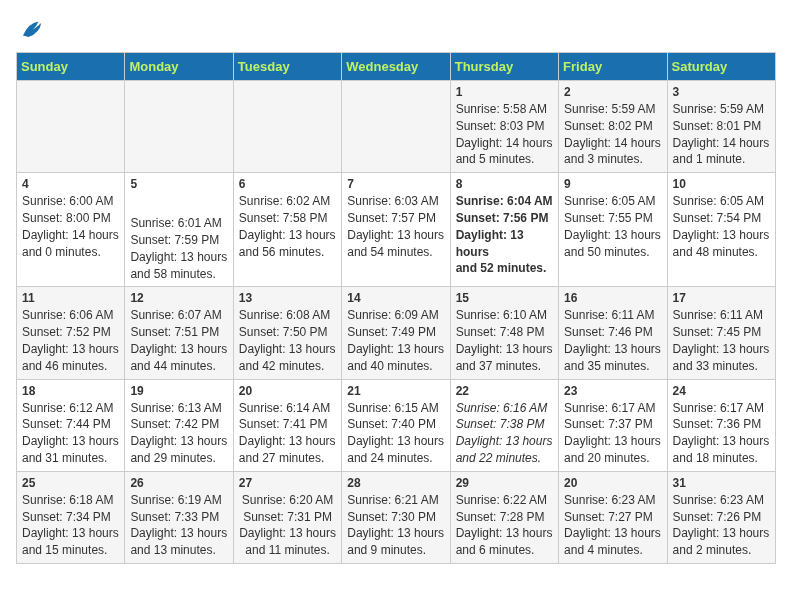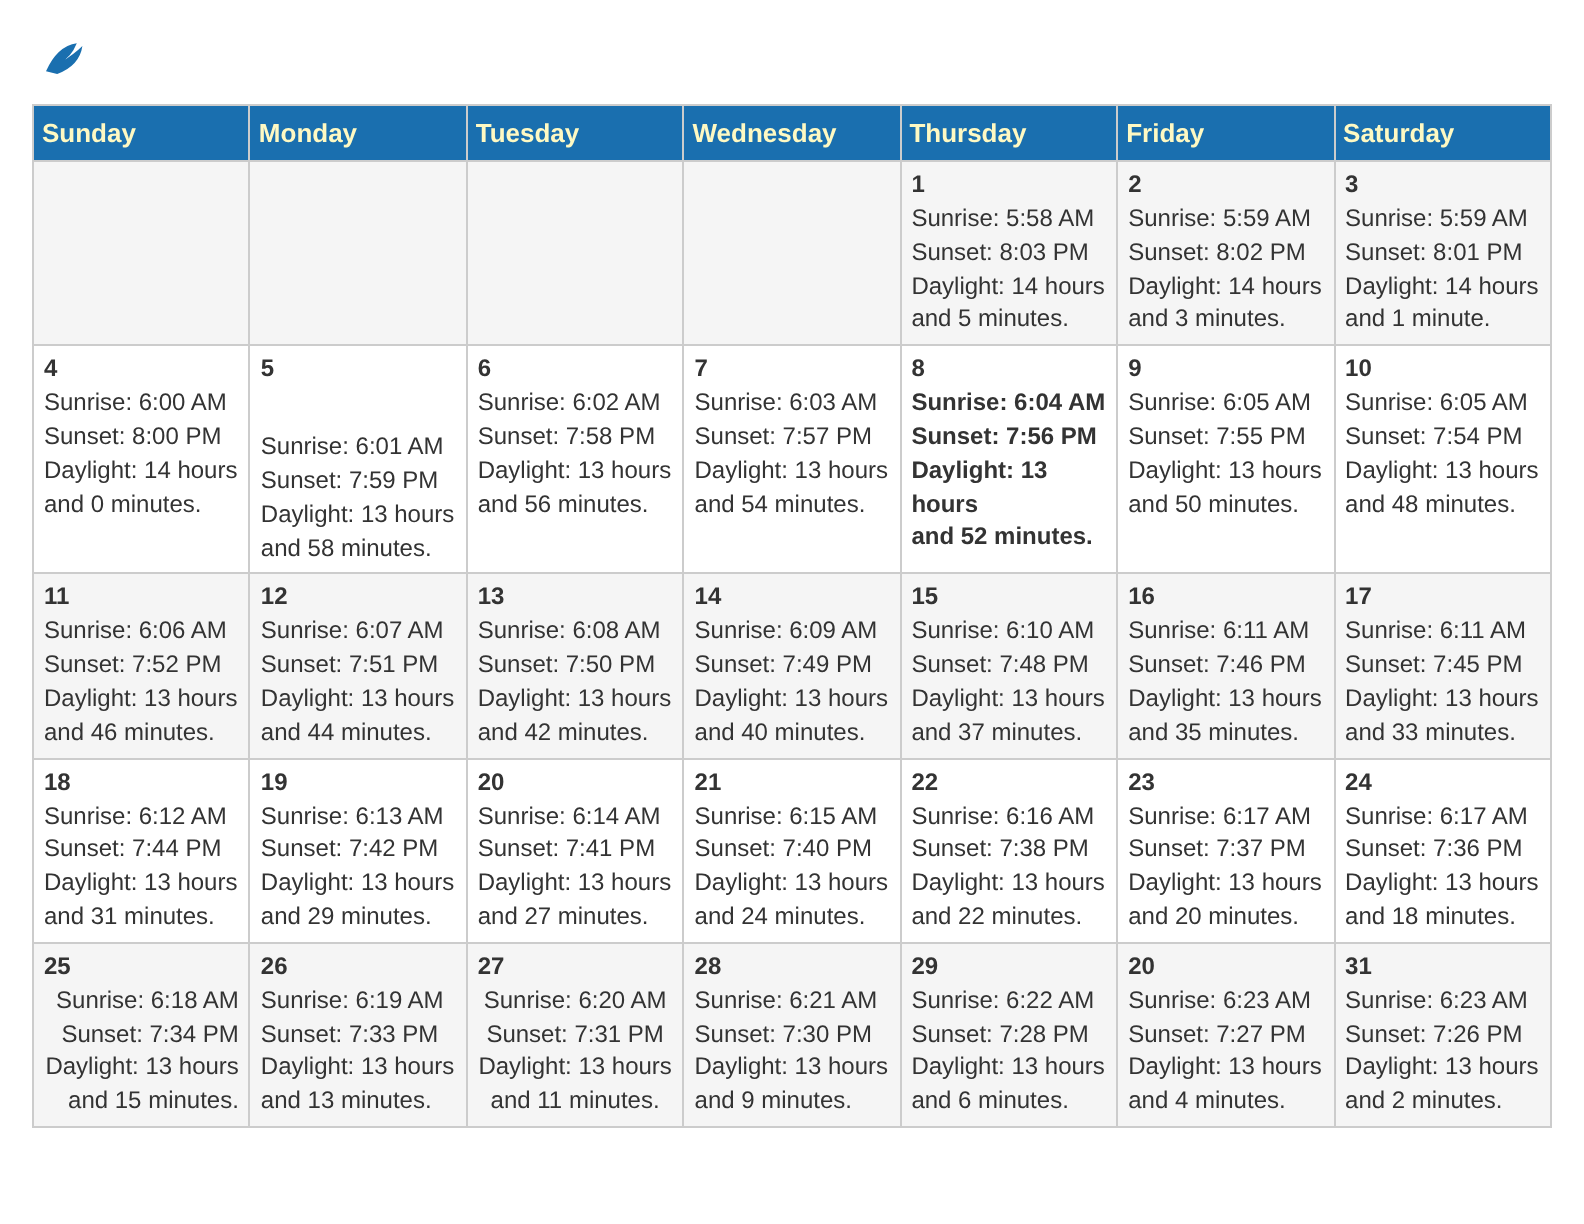--- a/index.html
+++ b/index.html
@@ -38,21 +38,21 @@
       font-size: 16px;
       color: #555;
     }
     .calendar {
       width: 100%;
       border-collapse: collapse;
       border: 1px solid #ccc;
     }
     .calendar th {
       background-color: #1a6faf;
-      color: #fef9c3;
+      color: #bef264;
       font-size: 13px;
       font-weight: bold;
       padding: 6px 4px;
       text-align: left;
       border: 1px solid #ccc;
     }
     .calendar td {
       vertical-align: top;
       padding: 4px 5px;
       font-size: 10.5px;
@@ -268,21 +268,21 @@
         </td>
         <td>
           <span class="day-num">21</span>
           <div class="day-info" style="white-space: pre-line;">Sunrise: 6:15 AM
 Sunset: 7:40 PM
 Daylight: 13 hours
 and 24 minutes.</div>
         </td>
         <td>
           <span class="day-num">22</span>
-          <div class="day-info" style="white-space: pre-line;">Sunrise: 6:16 AM
+          <div class="day-info" style="white-space: pre-line; font-style: italic;">Sunrise: 6:16 AM
 Sunset: 7:38 PM
 Daylight: 13 hours
 and 22 minutes.</div>
         </td>
         <td>
           <span class="day-num">23</span>
           <div class="day-info" style="white-space: pre-line;">Sunrise: 6:17 AM
 Sunset: 7:37 PM
 Daylight: 13 hours
 and 20 minutes.</div>
@@ -291,21 +291,21 @@
           <span class="day-num">24</span>
           <div class="day-info" style="white-space: pre-line;">Sunrise: 6:17 AM
 Sunset: 7:36 PM
 Daylight: 13 hours
 and 18 minutes.</div>
         </td>
       </tr>
       <tr>
         <td>
           <span class="day-num">25</span>
-          <div class="day-info" style="white-space: pre-line; text-align: right;">Sunrise: 6:18 AM
+          <div class="day-info" style="white-space: pre-line;">Sunrise: 6:18 AM
 Sunset: 7:34 PM
 Daylight: 13 hours
 and 15 minutes.</div>
         </td>
         <td>
           <span class="day-num">26</span>
           <div class="day-info" style="white-space: pre-line;">Sunrise: 6:19 AM
 Sunset: 7:33 PM
 Daylight: 13 hours
 and 13 minutes.</div>

